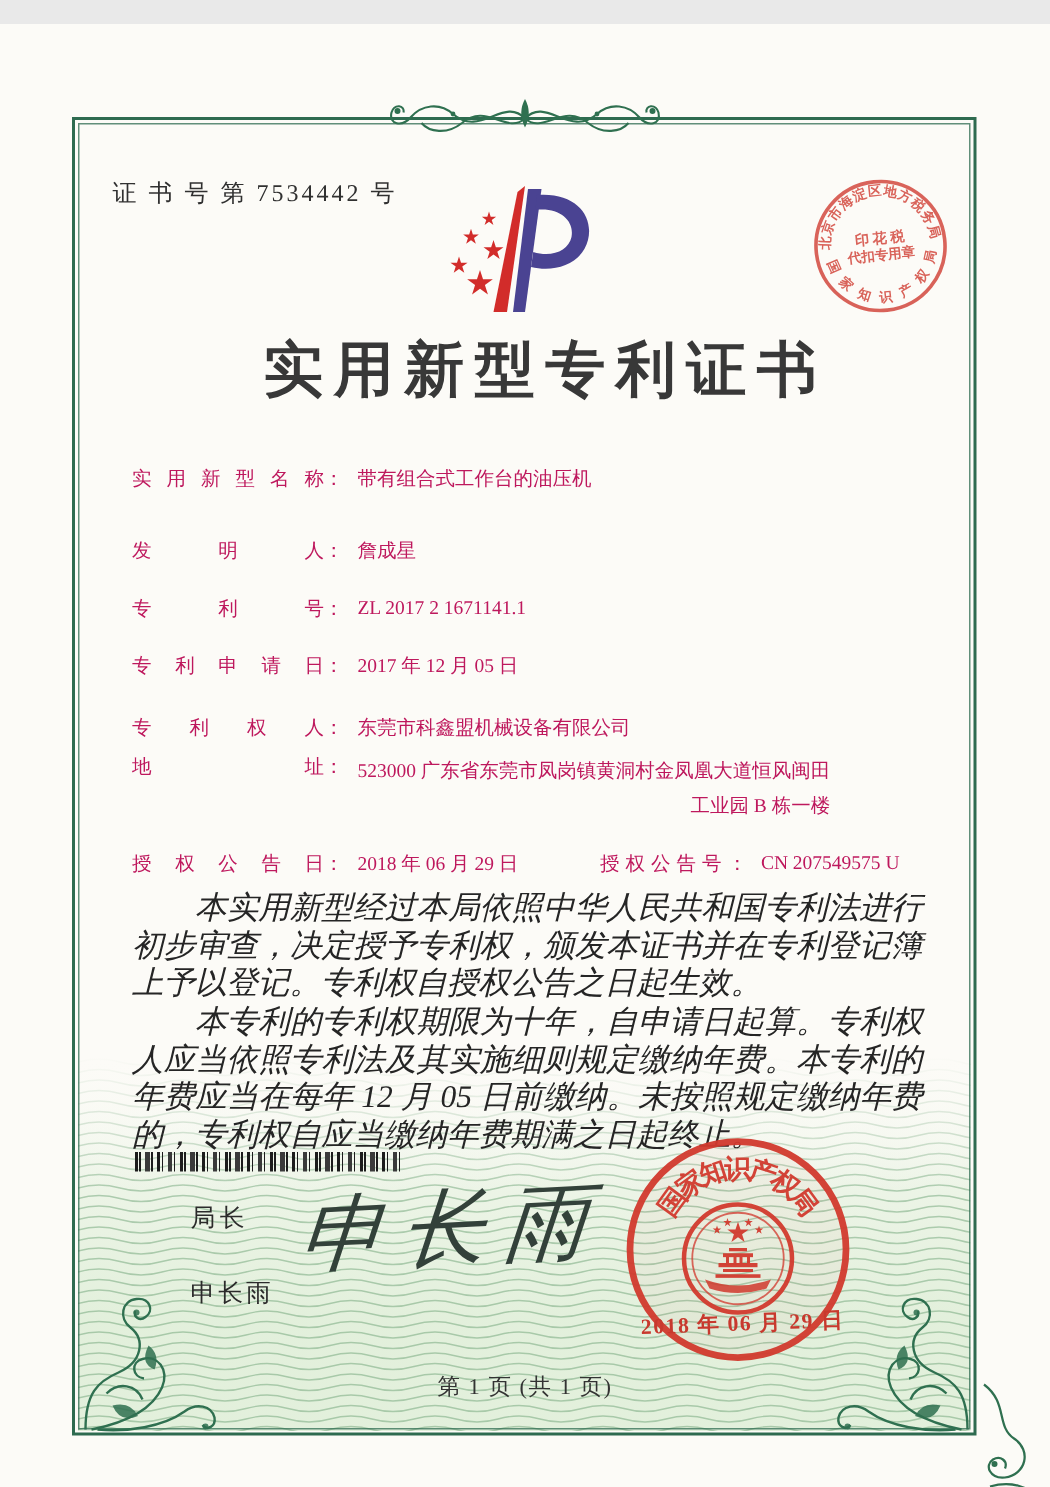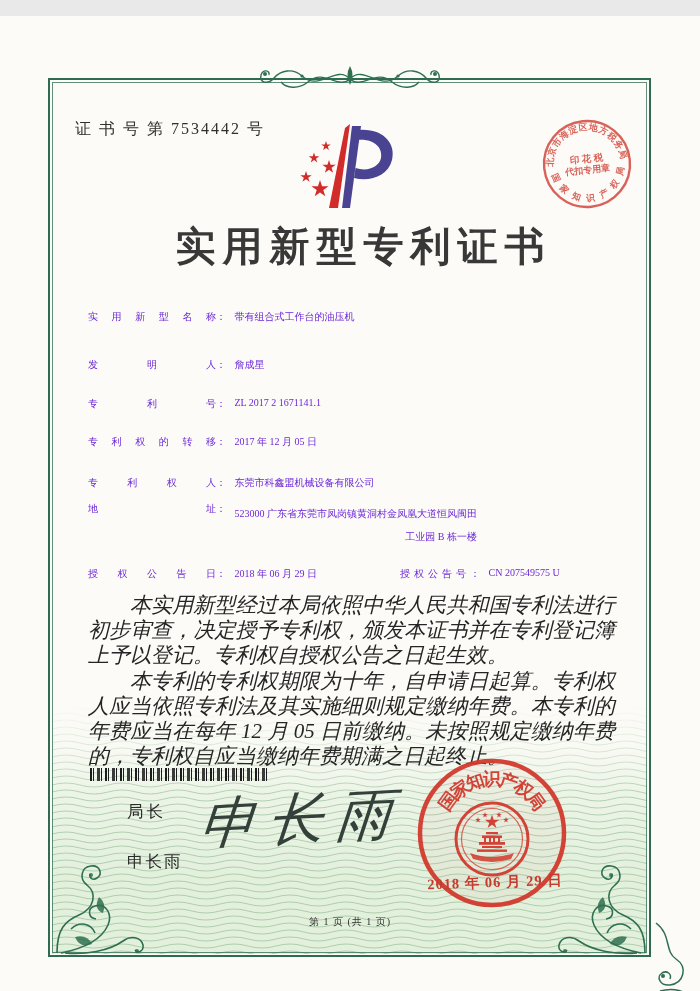--- a/index.html
+++ b/index.html
@@ -32,21 +32,21 @@
   
   .cert-no { position:absolute; left:75px; top:103px; font-size:16px; letter-spacing:2px; color:#303030; z-index:3; }
   .logo { position:absolute; left:298px; top:100px; z-index:3; }
   .title {
     position:absolute; left:0; top:203px; width:100%; text-align:center;
     font-size:40px; font-weight:600; letter-spacing:7px; color:#383838; z-index:3;padding-left:27px;
   }
   
   .tax-stamp { position:absolute; left:537px; top:98px; z-index:4; opacity:.92; }
   
-  .field-row { position:absolute; left:88px; z-index:3; font-size:10px; color:#6d28d9; white-space:nowrap; }
+  .field-row { position:absolute; left:88px; z-index:3; font-size:13px; color:#be185d; white-space:nowrap; }
   .f-label { display:inline-block; width:128px; text-align:justify; text-align-last:justify; vertical-align:top; }
   .f-colon { display:inline-block; vertical-align:top; }
   .f-value { display:inline-block; margin-left:6px; vertical-align:top; white-space:normal; }
   .addr-value div { line-height:23px;text-align:right; }
   .grant-right { position:absolute; left:312px; top:0; }
   
   .body-text {
     position:absolute; left:88px; top:577px; width:527px; z-index:3;
     font-size:21px; line-height:25.2px; font-style:italic;
     text-align:justify; color:#252525;
@@ -66,21 +66,21 @@
   .signature {
     position:absolute; left:200px; top:766px; z-index:4;
     font-size:56px; letter-spacing:12px; color:#33413a;
     transform:rotate(-3deg) skewX(-8deg); font-style:italic;
   }
   .seal { position:absolute; left:412px; top:737px; z-index:4; opacity:.95; }
   .seal-date {
     position:absolute; left:405px; top:857px; width:180px; text-align:center; z-index:5;
     color:#c8392e; font-size:14.5px; letter-spacing:1px; transform:rotate(-2deg); font-weight:600;
   }
-  .footer { position:absolute; left:0; top:899px; width:100%; text-align:center; font-size:10px; letter-spacing:1px; color:#333; z-index:3; }
+  .footer { position:absolute; left:0; top:899px; width:100%; text-align:center; font-size:15px; letter-spacing:1px; color:#333; z-index:3; }
   
   .orn { position:absolute; z-index:2; pointer-events:none; }
   .orn-top { left:248px; top:42px; }
   .orn-bl { left:51px; top:825px; }
   .orn-br { left:541px; top:825px; }
   .orn-right { left:650px; top:905px; }
 </style>
 </head>
 <body>
 
@@ -252,21 +252,21 @@
   </div>
   <div class="field-row" style="top:342px">
     <span class="f-label">发明人</span><span class="f-colon">：</span>
     <span class="f-value">詹成星</span>
   </div>
   <div class="field-row" style="top:381px">
     <span class="f-label">专利号</span><span class="f-colon">：</span>
     <span class="f-value">ZL 2017 2 1671141.1</span>
   </div>
   <div class="field-row" style="top:419px">
-    <span class="f-label">专利权的转移</span><span class="f-colon">：</span>
+    <span class="f-label">专利申请日</span><span class="f-colon">：</span>
     <span class="f-value">2017 年 12 月 05 日</span>
   </div>
   <div class="field-row" style="top:460px">
     <span class="f-label">专利权人</span><span class="f-colon">：</span>
     <span class="f-value">东莞市科鑫盟机械设备有限公司</span>
   </div>
   <div class="field-row" style="top:486px">
     <span class="f-label">地址</span><span class="f-colon">：</span>
     <span class="f-value addr-value">
       <div>523000 广东省东莞市凤岗镇黄洞村金凤凰大道恒风闽田</div>

